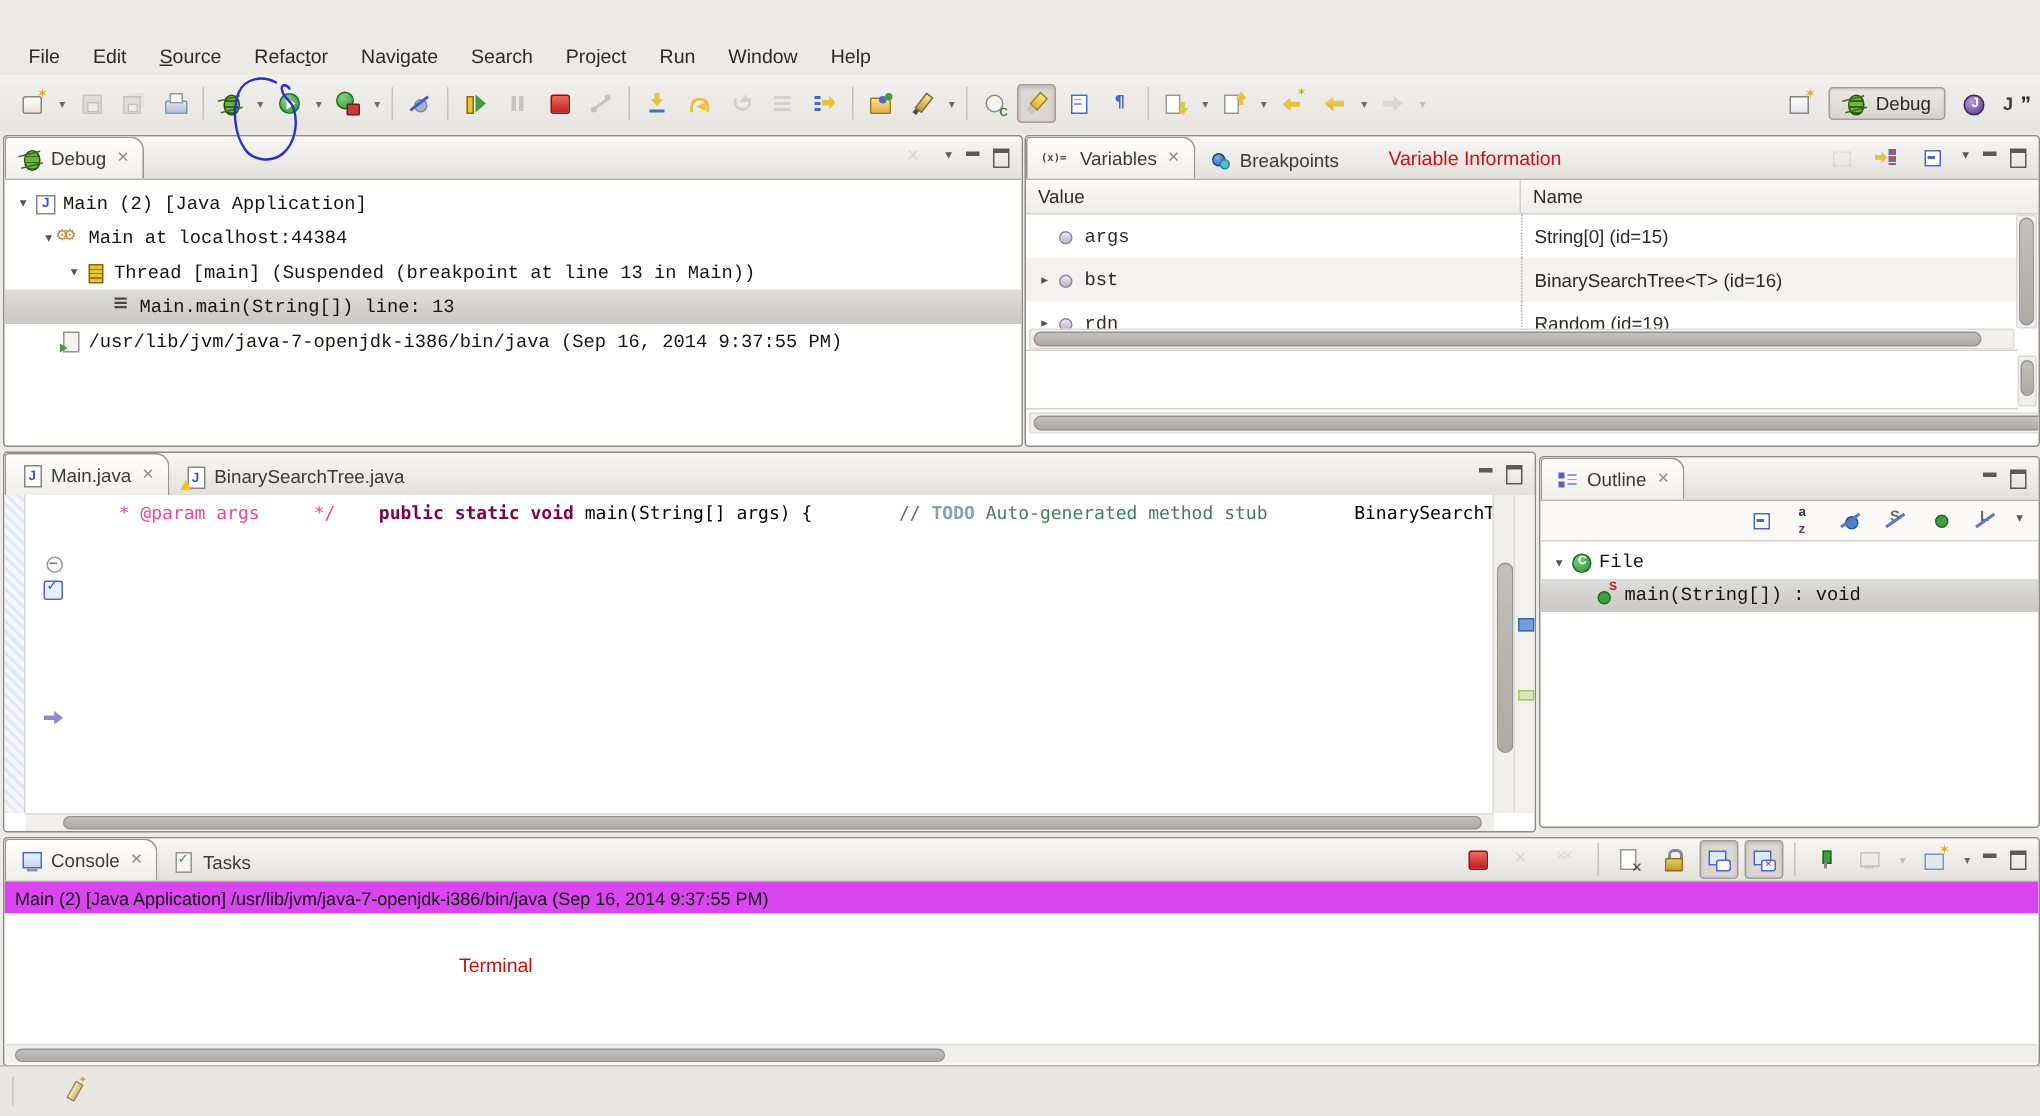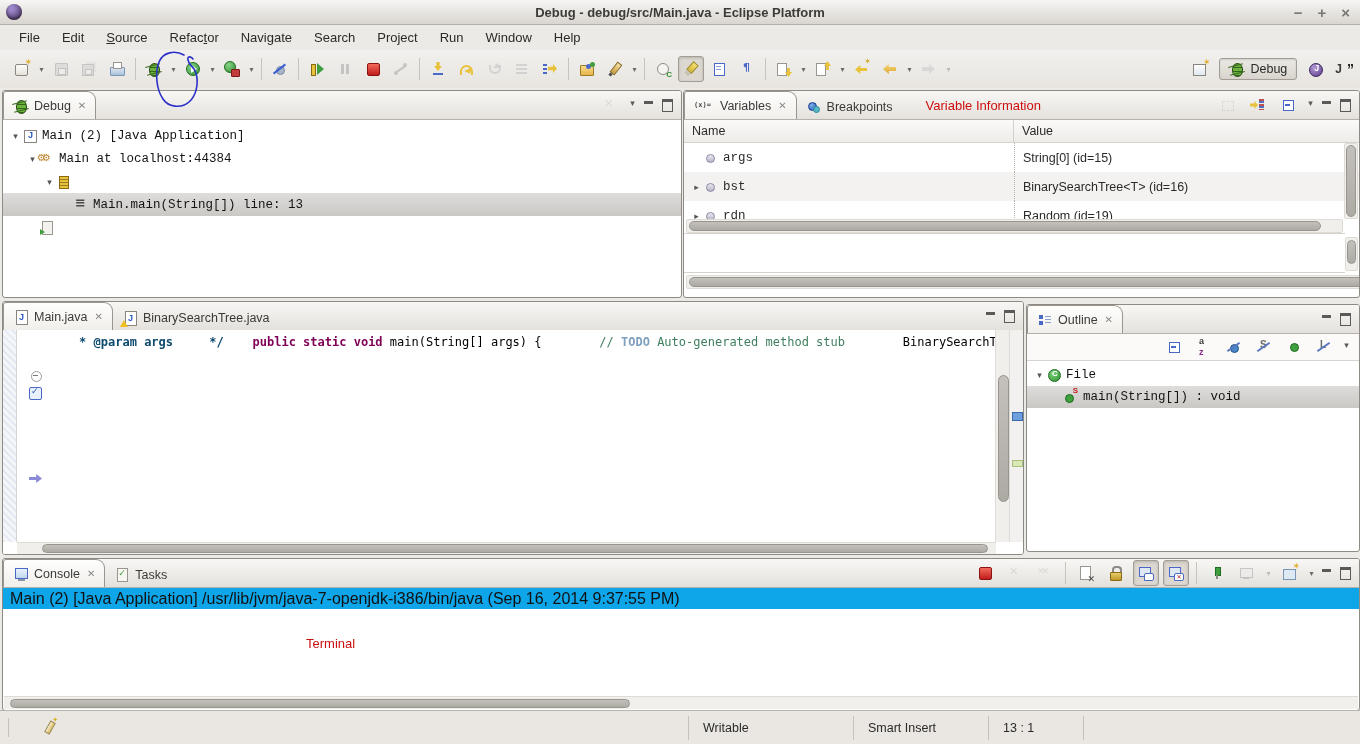--- a/index.html
+++ b/index.html
@@ -73,31 +73,31 @@
   .grow{height:17px;display:flex;align-items:center;justify-content:flex-end;padding-right:1px;}
   .g-fold{width:9px;height:9px;border:1px solid #9a9a98;border-radius:50%;background:#fff;position:relative;flex:none;}
   .g-fold::after{content:"";position:absolute;left:1px;top:3px;width:5px;height:1px;background:#7a7a78;}
   .g-task{width:11px;height:11px;border:1px solid #4a68c8;background:#e8f0fa;border-radius:2px;position:relative;flex:none;}
   .g-task::after{content:"✓";position:absolute;left:1px;top:-2px;font:bold 9px "DejaVu Sans",sans-serif;color:#2a5ac8;}
   .g-ptr{width:13px;height:9px;background:#8a8ad8;clip-path:polygon(0 33%,55% 33%,55% 0,100% 50%,55% 100%,55% 67%,0 67%);flex:none;}
   #code{position:absolute;left:40px;top:0;right:27px;bottom:12px;padding-top:4px;
     font:12px/17px "DejaVu Sans Mono",monospace;white-space:pre;overflow:hidden;color:#000;}
   .cline{height:17px;}
   .c-kw{color:#7f0055;font-weight:bold;}
-  .c-jd{color:#0c4a6e;font-weight:bold;}
+  .c-jd{color:#ec4899;}
   .c-cm{color:#3f7f5f;}
   .c-td{color:#7f9fbf;font-weight:bold;}
   .ovr{position:absolute;right:0;top:0;bottom:12px;width:13px;background:#f2f1ef;border-left:1px solid #dedbd6;}
   .vsc{position:absolute;right:13px;top:0;bottom:12px;width:14px;background:#f0efec;border-left:1px solid #dedbd6;}
   
   .obar{height:26px;border-bottom:1px solid #d8d5d0;display:flex;justify-content:flex-end;align-items:center;
     gap:2px;padding:0 6px;background:#fbfaf8;}
   
-  .ctitle{height:21px;display:flex;align-items:center;padding-left:7px;font-size:16px;color:#111;
-    background:#0ea5e9;border-bottom:1px solid #eceae6;text-align:right;}
+  .ctitle{height:21px;display:flex;align-items:center;padding-left:7px;font-size:12px;color:#111;
+    background:#d946ef;border-bottom:1px solid #eceae6;text-align:right;}
   
   .statusbar{position:absolute;left:0;top:710px;right:0;height:34px;background:#eae7e2;border-top:1px solid #b8b5b0;}
   .ssep{position:absolute;left:8px;top:7px;width:1px;height:19px;background:#c5c2bc;}
   .scells{position:absolute;left:688px;top:4px;height:26px;display:flex;align-items:center;}
   .scell{height:24px;display:flex;align-items:center;padding-left:14px;border-left:1px solid #c5c2bc;font-size:12.5px;color:#2a2a28;}
   .scell:last-child{border-right:1px solid #c5c2bc;}
   
   .red-annot{position:absolute;color:#cc0f0f;font-size:13px;z-index:40;white-space:nowrap;}
   
   .ic{width:16px;height:16px;display:inline-block;position:relative;flex:none;}
@@ -212,29 +212,20 @@
   .icw{position:relative;display:inline-block;width:16px;height:16px;flex:none;}
   .warnov{position:absolute;left:-2px;bottom:-1px;width:8px;height:7px;background:#f0c020;clip-path:polygon(50% 0,100% 100%,0 100%);}
   .ic-pencil::before{left:5px;top:2px;width:4px;height:11px;background:linear-gradient(90deg,#f8f0d0,#d8b860);border:1px solid #9a8a50;transform:rotate(30deg);}
   .ic-pencil::after{content:"✦";right:0;top:-3px;font-size:7px;color:#d4b020;}
 </style>
 </head>
 <body>
 
 <div class="root">
 
-  <div class="titlebar">
-    <span class="logo"></span>
-    <span class="wtitle">Debug - debug/src/Main.java - Eclipse Platform</span>
-    <span class="wctrls">
-      <span>−</span>
-      <span>+</span>
-      <span>×</span>
-    </span>
-  </div>
 
   <div class="menubar" id="menubar">
       <span class="mitem">File</span>
       <span class="mitem">Edit</span>
       <span class="mitem"><u>S</u>ource</span>
       <span class="mitem">Refac<u>t</u>or</span>
       <span class="mitem">Navigate</span>
       <span class="mitem">Search</span>
       <span class="mitem">Project</span>
       <span class="mitem">Run</span>
@@ -390,29 +381,31 @@
           <span class="tlabel">Main (2) [Java Application]</span>
         </span>
         <span class="trow" style="height: 23px; padding-left: 23px;">
           <span class="exp">▾</span>
           <span class="ic ic-launch"></span>
           <span class="tlabel">Main at localhost:44384</span>
         </span>
         <span class="trow" style="height: 23px; padding-left: 40px;">
           <span class="exp">▾</span>
           <span class="ic ic-thread"></span>
+          <span class="tlabel">Thread [main] (Suspended (breakpoint at line 13 in Main))</span>
         </span>
         <span class="trow sel" style="height: 23px; padding-left: 57px;">
           <span class="exp"></span>
           <span class="ic ic-stack"></span>
           <span class="tlabel">Main.main(String[]) line: 13</span>
         </span>
         <span class="trow" style="height: 23px; padding-left: 23px;">
           <span class="exp"></span>
           <span class="ic ic-process"></span>
+          <span class="tlabel">/usr/lib/jvm/java-7-openjdk-i386/bin/java (Sep 16, 2014 9:37:55 PM)</span>
         </span>
       </div>
   </div>
 
   <div class="view" style="left:683px;top:90px;width:675px;height:206px;">
     <div class="vhead">
       <div class="tab active">
         <span class="ic ic-variables-tab"></span>
         <span>Variables</span>
         <span class="tx">✕</span>
@@ -433,22 +426,22 @@
             <span class="tbtn">
               <span class="ic ic-collapse-all"></span>
             </span>
           </span>
         <span class="vbtn ic-menu-arrow">▾</span>
         <span class="vbtn ic-min"></span>
         <span class="vbtn ic-max"></span>
       </div>
     </div>
     <div class="vhdr">
+      <div>Value</div>
       <div>Name</div>
-      <div>Value</div>
     </div>
     <div id="vars-rows">
         <span class="vrow">
           <span class="vcell vname">
             <span class="exp"></span>
             <span class="ic ic-var-dot"></span>
             <span class="tlabel">args</span>
           </span>
           <span class="vcell vval">String[0] (id=15)</span>
         </span>
@@ -648,20 +641,15 @@
       <span class="red-annot" style="left:303px;top:27px;">Terminal</span>
     </div>
     <div class="sbar" style="left:1px;bottom:1px;right:1px;height:12px;border:none;border-top:1px solid #dedbd6;border-radius:0;">
       <span class="sthumb" style="left:6px;top:2px;height:7px;width:618px;"></span>
     </div>
   </div>
 
   <div class="statusbar">
     <span class="ssep"></span>
     <span class="ic ic-pencil" style="position:absolute;left:42px;top:8px;"></span>
-    <div class="scells">
-      <div class="scell" style="width:150px;">Writable</div>
-      <div class="scell" style="width:120px;">Smart Insert</div>
-      <div class="scell" style="width:80px;">13 : 1</div>
-    </div>
   </div>
 
 </div>
 
 </body></html>

